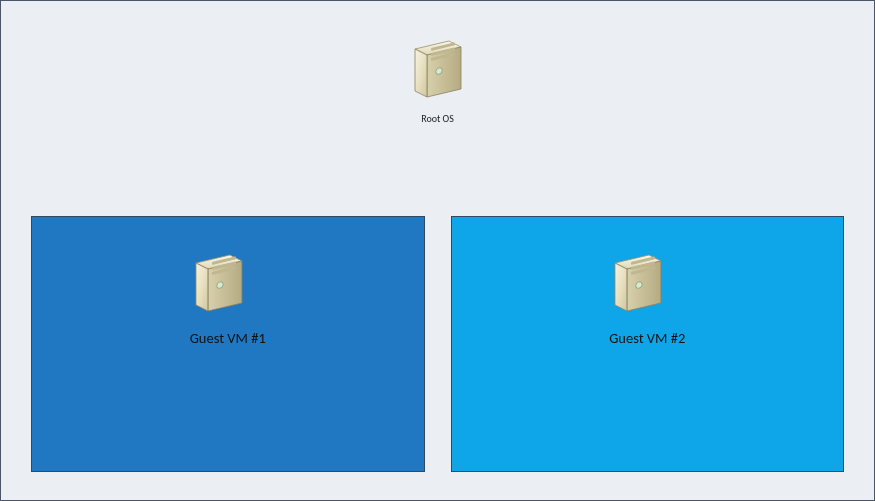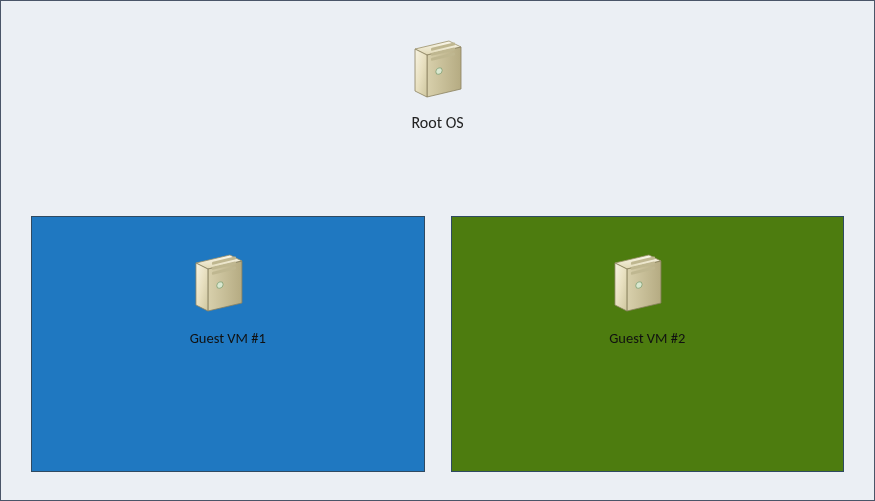--- a/index.html
+++ b/index.html
@@ -22,40 +22,40 @@
   }
   .root-block {
     position: absolute;
     top: 38px;
     left: 50%;
     transform: translateX(-50%);
     text-align: center;
   }
   .root-label {
     margin-top: 8px;
-    font-size: 16px;
+    font-size: 10px;
     color: #222;
     line-height: 1.25;
   }
   .vm-row {
     position: absolute;
     left: 30px;
     right: 30px;
     bottom: 28px;
     display: flex;
     gap: 26px;
   }
   .vm-box {
     flex: 1;
     height: 256px;
     border: 1px solid #2f4a62;
     position: relative;
   }
   .vm1 { background: #1f78c1; }
-  .vm2 { background: #4d7c0f; }
+  .vm2 { background: #0ea5e9; }
   .vm-inner {
     position: absolute;
     top: 36px;
     left: 50%;
     transform: translateX(-50%);
     text-align: left;
   }
   .vm-label {
     margin-top: 10px;
     font-size: 14.5px;

